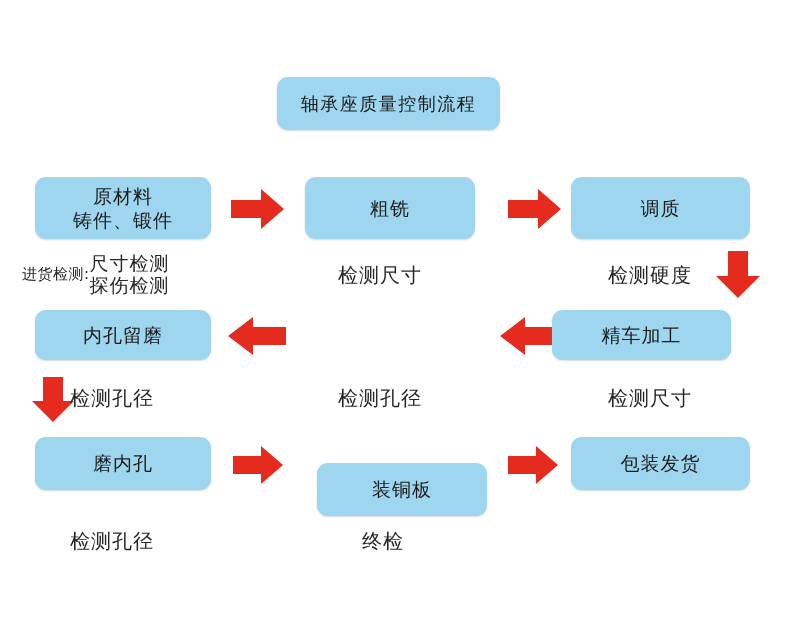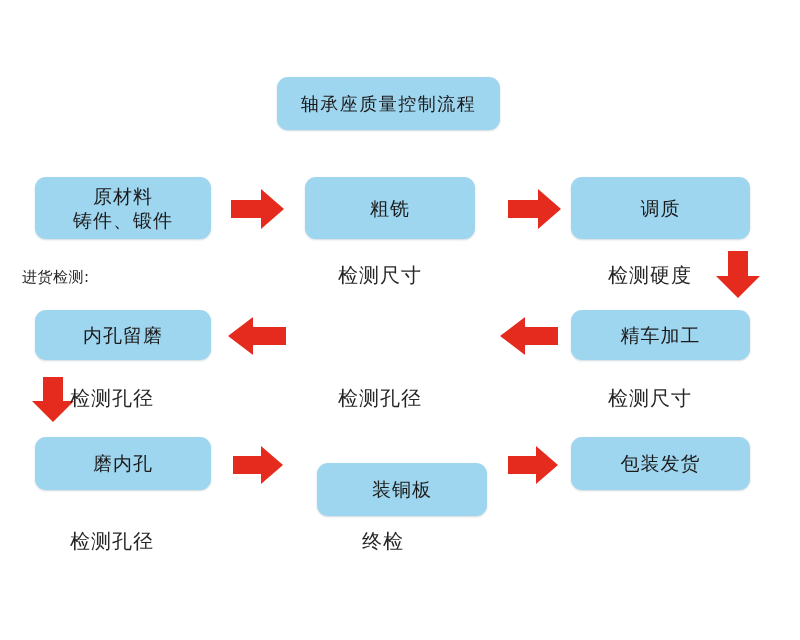--- a/index.html
+++ b/index.html
@@ -102,22 +102,26 @@
   <div class="arrow" style="left:508px; top:189px;">
     <svg width="53" height="40" viewBox="0 0 53 40" aria-hidden="true">
       <polygon points="0,11 30,11 30,0 53,20 30,40 30,29 0,29" fill="#E52B1E"></polygon>
     </svg>
   </div>
 
   <div class="box" style="left:571px; top:177px; width:179px; height:62px;">
     <span class="line">调质</span>
   </div>
 
-  <div class="caption-combo" style="left:22px; top:268px;">
+  <div class="caption-combo" style="left:22px; top:252px;">
     <span class="prefix">进货检测:</span>
+    <span class="stack">
+      <span>尺寸检测</span>
+      <span>探伤检测</span>
+    </span>
   </div>
 
   <div class="caption" style="left:338px; top:263px;">检测尺寸</div>
 
   <div class="caption" style="left:608px; top:263px;">检测硬度</div>
 
   <div class="arrow" style="left:716px; top:251px;">
     <svg width="44" height="47" viewBox="0 0 44 47" aria-hidden="true">
       <polygon points="12,0 32,0 32,25 44,25 22,47 0,25 12,25" fill="#E52B1E"></polygon>
     </svg>
@@ -133,21 +137,21 @@
     </svg>
   </div>
 
 
   <div class="arrow" style="left:500px; top:317px;">
     <svg width="58" height="38" viewBox="0 0 58 38" aria-hidden="true">
       <polygon points="0,19 25,0 25,10 58,10 58,28 25,28 25,38" fill="#E52B1E"></polygon>
     </svg>
   </div>
 
-  <div class="box" style="left:571px; top:310px; width:179px; height:50px;">
+  <div class="box" style="left:552px; top:310px; width:179px; height:50px;">
     <span class="line">精车加工</span>
   </div>
 
   <div class="arrow" style="left:32px; top:377px;">
     <svg width="42" height="45" viewBox="0 0 42 45" aria-hidden="true">
       <polygon points="11,0 31,0 31,24 42,24 21,45 0,24 11,24" fill="#E52B1E"></polygon>
     </svg>
   </div>
 
   <div class="caption" style="left:70px; top:386px;">检测孔径</div>

